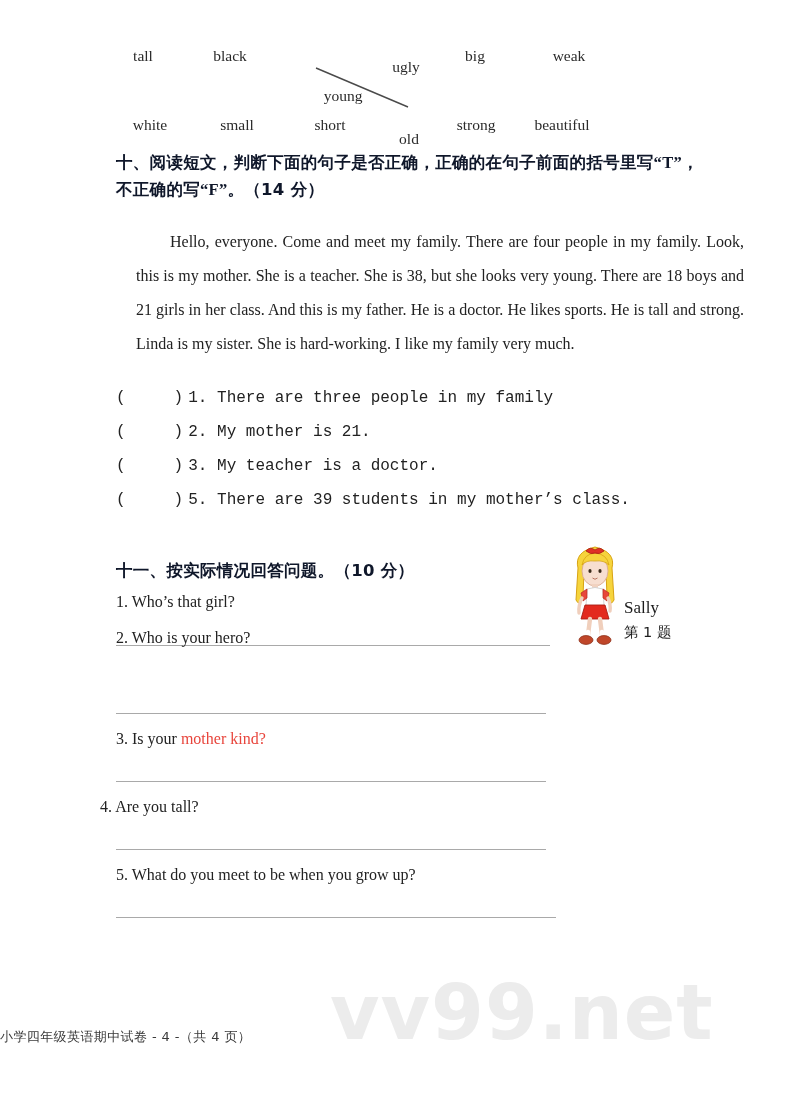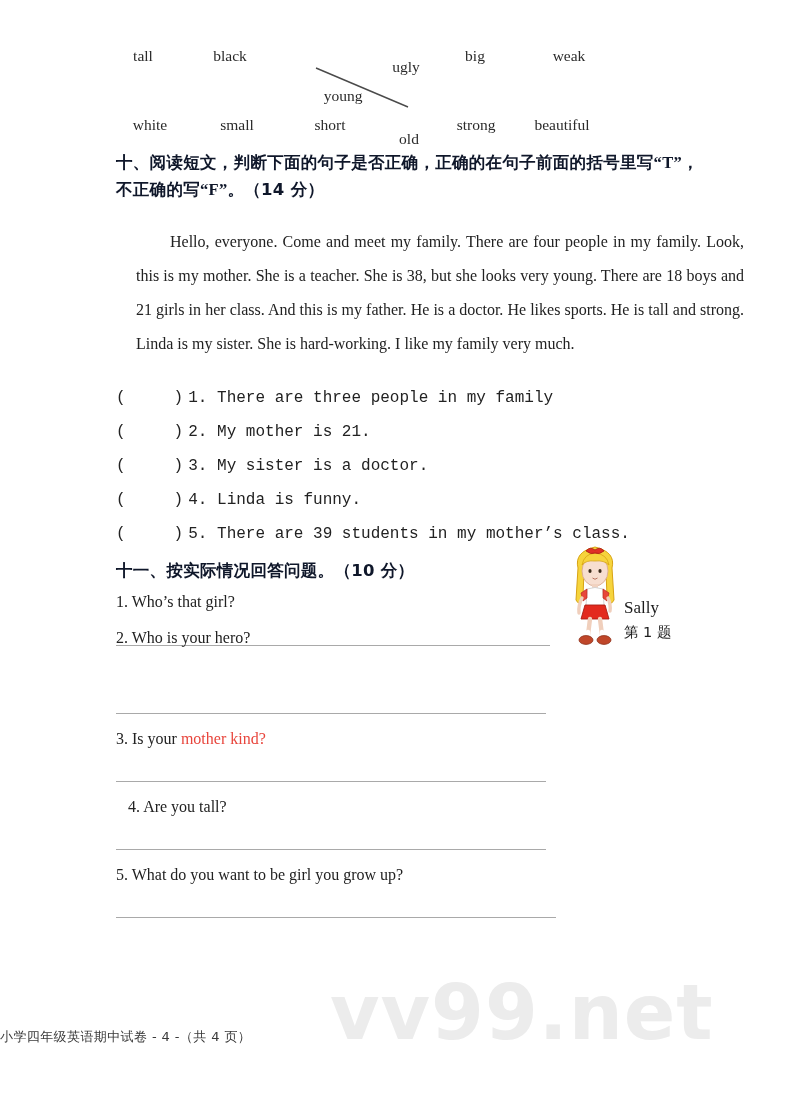--- a/index.html
+++ b/index.html
@@ -188,25 +188,21 @@
       <div class="tf-item">
         <span class="tf-paren-open">(</span><span class="tf-gap"></span><span class="tf-paren-close">)</span><span class="tf-text">1.</span>
         <span>There are three people in my family</span>
       </div>
       <div class="tf-item">
         <span class="tf-paren-open">(</span><span class="tf-gap"></span><span class="tf-paren-close">)</span><span class="tf-text">2.</span>
         <span>My mother is 21.</span>
       </div>
       <div class="tf-item">
         <span class="tf-paren-open">(</span><span class="tf-gap"></span><span class="tf-paren-close">)</span><span class="tf-text">3.</span>
-        <span>My sister is a doctor.</span>
-      </div>
-      <div class="tf-item">
-        <span class="tf-paren-open">(</span><span class="tf-gap"></span><span class="tf-paren-close">)</span><span class="tf-text">4.</span>
-        <span>Linda is funny.</span>
+        <span>My teacher is a doctor.</span>
       </div>
       <div class="tf-item">
         <span class="tf-paren-open">(</span><span class="tf-gap"></span><span class="tf-paren-close">)</span><span class="tf-text">5.</span>
         <span>There are 39 students in my mother’s class.</span>
       </div>
     </div>
 
     <div class="sec-heading" style="position:absolute; left:116px; top:558px;">十一、按实际情况回答问题。（10 分）</div>
 
     <div class="q-text" style="position:absolute; left:116px; top:593px;">
@@ -220,29 +216,29 @@
       <span>Who is your hero?</span>
     </div>
     <div class="answer-rule" style="position:absolute; left:116px; top:713px; width:430px;"></div>
 
     <div class="q-text" style="position:absolute; left:116px; top:730px;">
       <span>3.</span>
       <span>Is your </span><span class="q-red">mother kind?</span>
     </div>
     <div class="answer-rule" style="position:absolute; left:116px; top:781px; width:430px;"></div>
 
-    <div class="q-text" style="position:absolute; left:128px; top:798px;">
+    <div class="q-text" style="position:absolute; left:100px; top:798px;">
       <span>4.</span>
       <span>Are you tall?</span>
     </div>
     <div class="answer-rule" style="position:absolute; left:116px; top:849px; width:430px;"></div>
 
     <div class="q-text" style="position:absolute; left:116px; top:866px;">
       <span>5.</span>
-      <span>What do you want to be girl you grow up?</span>
+      <span>What do you meet to be when you grow up?</span>
     </div>
     <div class="answer-rule" style="position:absolute; left:116px; top:917px; width:440px;"></div>
 
     <div class="sally-wrap">
       <svg width="58" height="108" viewBox="0 0 58 108">
 
         <path d="M12 30 Q8 14 29 9 Q50 14 46 30 L48 62 Q44 70 41 58 L40 34 L18 34 L17 58 Q14 70 10 62 Z" fill="#f6d43c" stroke="#d8a313" stroke-width="1"></path>
 
         <ellipse cx="29" cy="33" rx="13" ry="15" fill="#f7ded0" stroke="#d9a98f" stroke-width="0.9"></ellipse>
 

